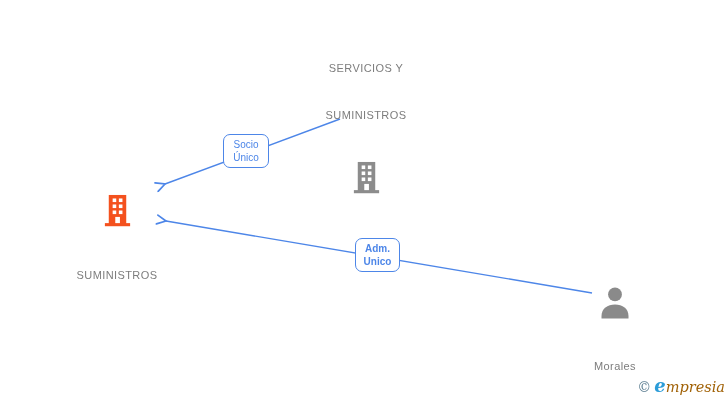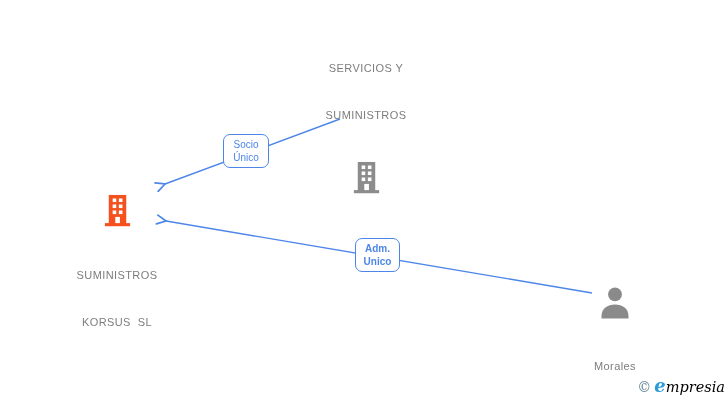--- a/index.html
+++ b/index.html
@@ -36,21 +36,21 @@
     display:flex; flex-direction:column; align-items:center; justify-content:center;
     text-align:center; box-sizing:border-box;
   }
 
   .watermark {
     position:absolute; right:3px; bottom:4px; z-index:4;
     font-family:"DejaVu Serif", serif; font-style:italic; white-space:nowrap;
   }
   .wm-copy { color:#5d7f92; font-style:normal; font-size:14px; margin-right:3px; }
   .wm-e    { color:#2b9cd8; font-size:18px; font-weight:bold; }
-  .wm-rest { color:#000000; font-size:14.5px; }
+  .wm-rest { color:#a16207; font-size:14.5px; }
 </style>
 </head>
 <body>
 
 <div class="stage">
 
   <svg class="edge-layer" width="728" height="400" viewBox="0 0 728 400">
     <defs>
       <marker id="arrowV" markerWidth="13" markerHeight="12" refX="2" refY="5.5" orient="auto" markerUnits="userSpaceOnUse">
         <path d="M11 1 L2 5.5 L11 10" fill="none" stroke="#4d86e8" stroke-width="1.7" stroke-linecap="round"></path>
@@ -93,21 +93,20 @@
           <rect x="12" y="10.8" width="3.7" height="3.7"></rect>
           <rect x="18.4" y="10.8" width="3.7" height="3.7"></rect>
           <rect x="12" y="17" width="3.7" height="3.7"></rect>
           <rect x="18.4" y="17" width="3.7" height="3.7"></rect>
           <rect x="14.7" y="23.6" width="4.8" height="6.4"></rect>
         </g>
       </svg>
     </span>
     <div class="nlabel">
       <div>SUMINISTROS</div>
-      <div>KORSUS  SL</div>
     </div>
   </div>
 
   <div class="node node-person" style="left:553px; top:286px; width:124px;">
     <span class="icon-wrap">
       <svg width="34" height="34" viewBox="0 0 34 34" class="icon-person">
         <circle cx="17" cy="8.4" r="6.9"></circle>
         <path d="M3.5 32.5 v-2.4 c0-7.6 6-11.6 13.5-11.6 s13.5 4 13.5 11.6 v2.4 z"></path>
       </svg>
     </span>

